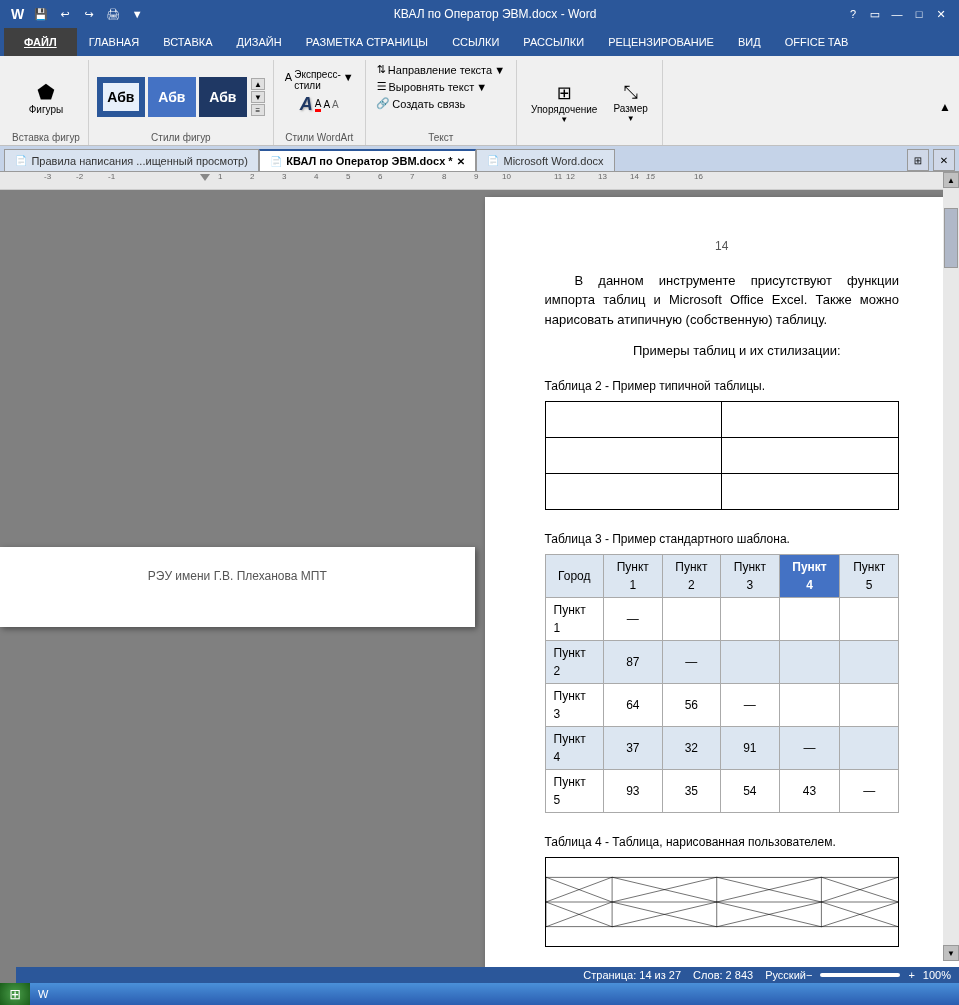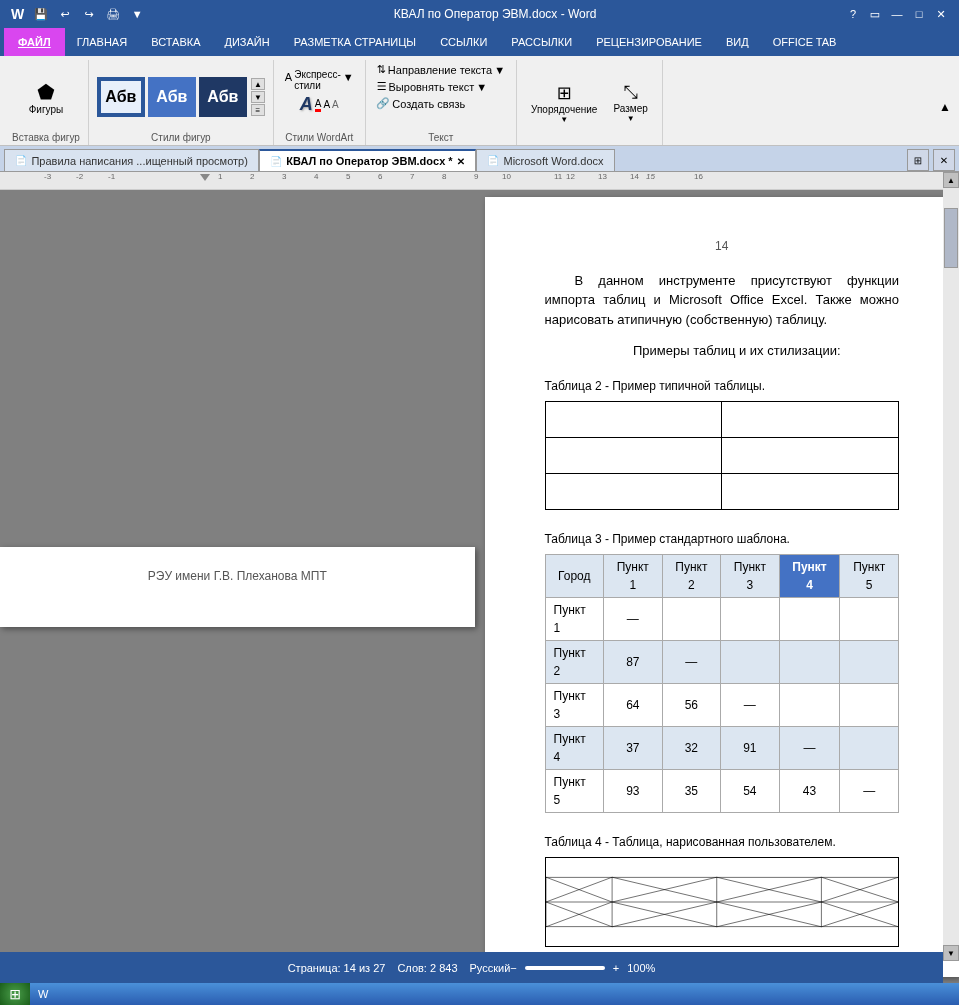--- a/index.html
+++ b/index.html
@@ -35,24 +35,24 @@
     .ribbon-tab {
       padding: 4px 12px;
       color: white;
       font-size: 11px;
       cursor: pointer;
       height: 100%;
       display: flex;
       align-items: center;
     }
     .ribbon-tab.file {
-      background: #d946ef;
+      background: #404040;
       color: white;
       font-weight: bold;
-      padding: 4px 14px;
+      padding: 4px 20px;
       text-decoration: underline;
     }
 
     
     .ribbon-body {
       background: #f0f0f0;
       border-bottom: 1px solid #c0c0c0;
       height: 90px;
       display: flex;
       align-items: stretch;
@@ -98,29 +98,29 @@
       gap: 2px;
       cursor: pointer;
       padding: 1px 3px;
       border-radius: 2px;
       white-space: nowrap;
       font-size: 11px;
     }
 
     
     .style-box {
-      border: 4px solid #14532d;
+      border: 6px solid #14532d;
       background: white;
       width: 48px;
       height: 40px;
       display: flex;
       align-items: center;
       justify-content: center;
       cursor: pointer;
-      font-size: 16px;
+      font-size: 14px;
       font-weight: bold;
     }
     .style-box.selected { border-color: #2b579a; background: #e8f0fb; }
     .style-boxes { display: flex; gap: 3px; align-items: center; }
     .style-scroll { display: flex; flex-direction: column; gap: 1px; }
     .style-scroll-btn { width: 14px; height: 12px; background: #e0e0e0; border: 1px solid #aaa; cursor: pointer; display: flex; align-items: center; justify-content: center; font-size: 8px; }
 
     
     .doc-tabs-bar {
       background: #c5d3e8;
@@ -281,27 +281,28 @@
       display: flex;
       align-items: center;
       z-index: 100;
     }
     .taskbar-start { width: 30px; height: 22px; background: radial-gradient(circle, #4a9e4a, #1a5e1a); display: flex; align-items: center; justify-content: center; cursor: pointer; }
     .taskbar-item { color: white; font-size: 11px; padding: 2px 8px; cursor: pointer; }
 
     
     .status-bar {
       background: #2b579a;
-      height: 31px;
+      height: 16px;
       display: flex;
       align-items: center;
       padding: 0 8px;
       color: white;
       font-size: 11px;
-      justify-content: center;
+      justify-content: flex-end;
+      margin-left: 16px;
     }
     .status-left { display: flex; gap: 12px; }
     .status-right { display: flex; gap: 8px; align-items: center; }
     .zoom-slider { width: 80px; height: 4px; background: white; border-radius: 2px; }
 
     
     .scrollbar-v {
       position: absolute;
       right: 0;
       top: 172px;

